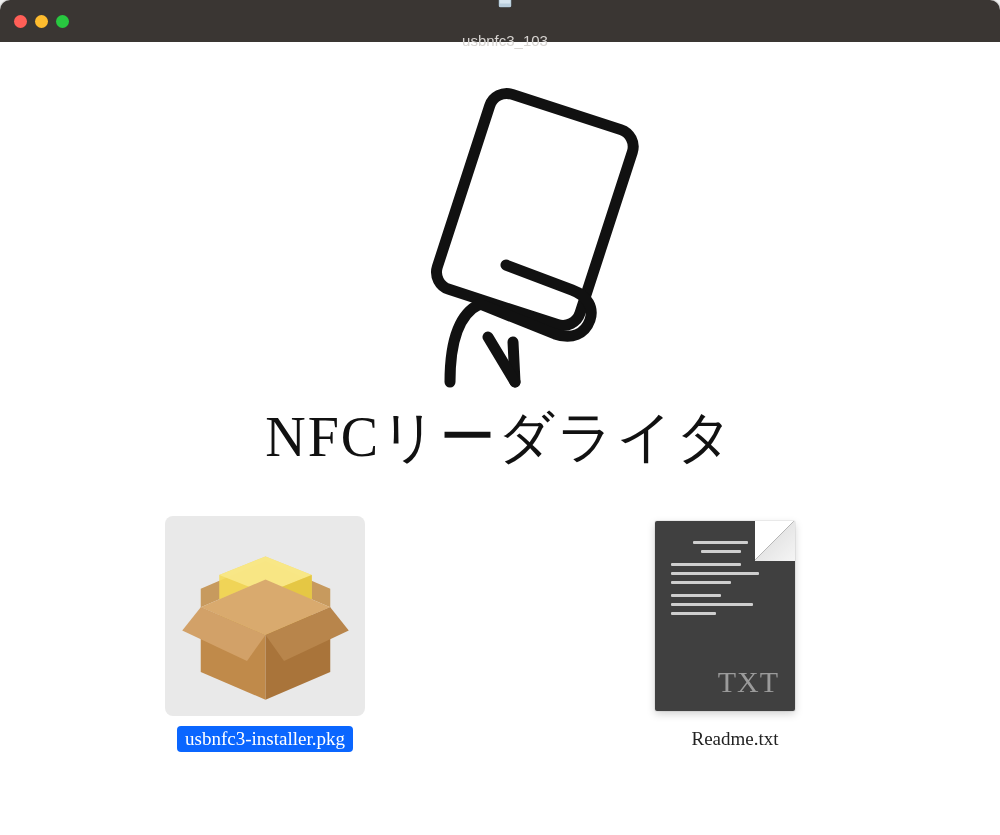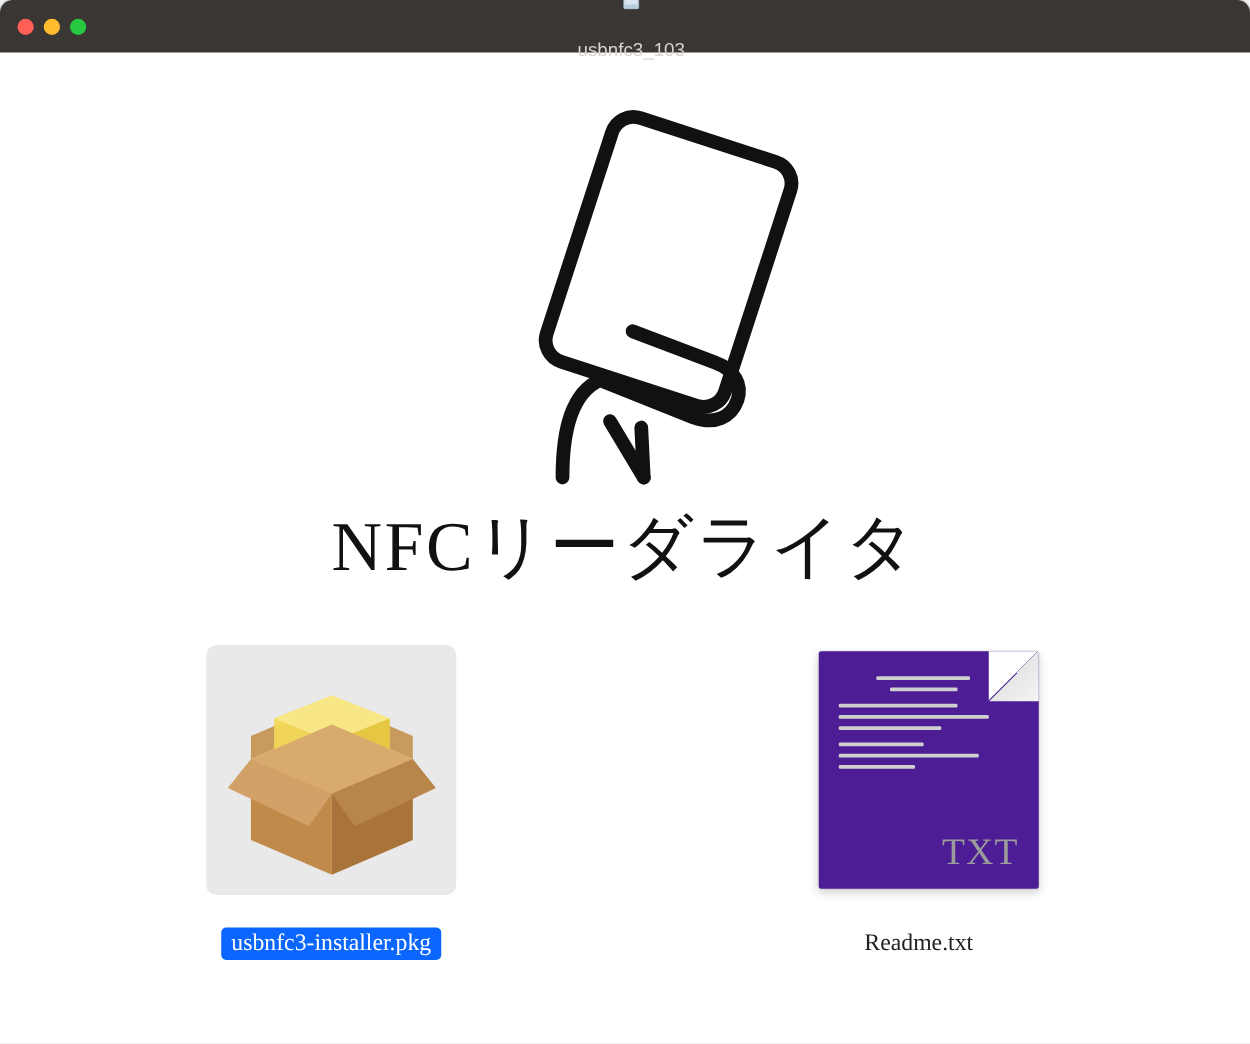--- a/index.html
+++ b/index.html
@@ -109,40 +109,40 @@
       height: 200px;
       display: flex;
       align-items: center;
       justify-content: center;
       border-radius: 8px;
     }
     .file-item.selected .file-icon-wrap {
       background: #e9e9e9;
     }
     .file-label {
-      margin-top: 26px;
+      margin-top: 10px;
       font-size: 19px;
       color: #222;
       padding: 2px 8px;
       border-radius: 4px;
       text-align: left;
     }
     .file-item.selected .file-label {
       background: #0a66ff;
       color: #ffffff;
     }
     .txt-icon {
       width: 160px;
       height: 190px;
       position: relative;
     }
     .txt-page {
-      width: 176px;
+      width: 140px;
       height: 190px;
-      background: #4c1d95;
+      background: #404040;
       box-shadow: 0 3px 8px rgba(0,0,0,0.18), 0 0 0 1px rgba(0,0,0,0.05);
       position: relative;
       border-radius: 2px;
     }
     .txt-fold {
       position: absolute;
       top: 0;
       right: 0;
       width: 40px;
       height: 40px;

